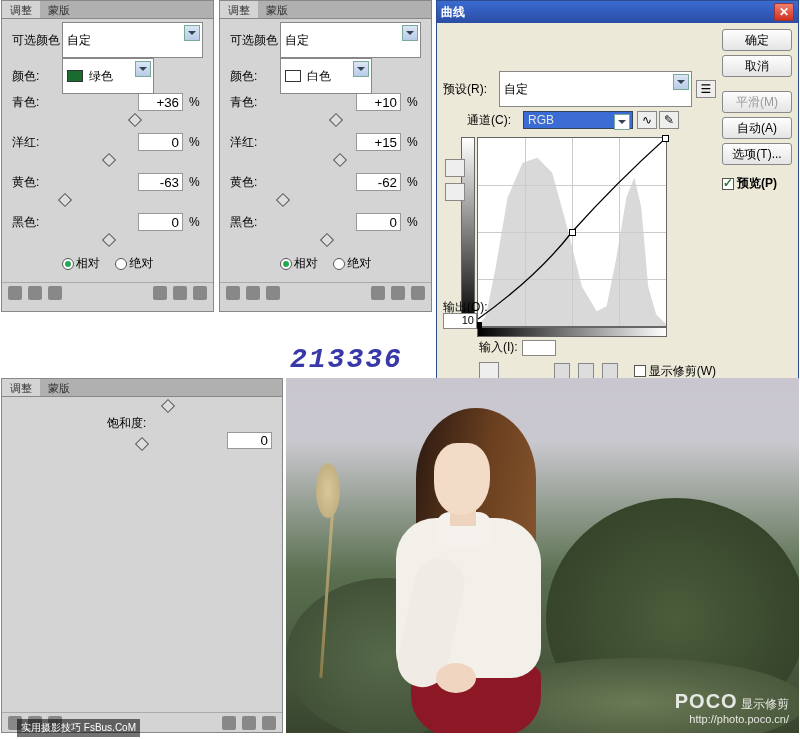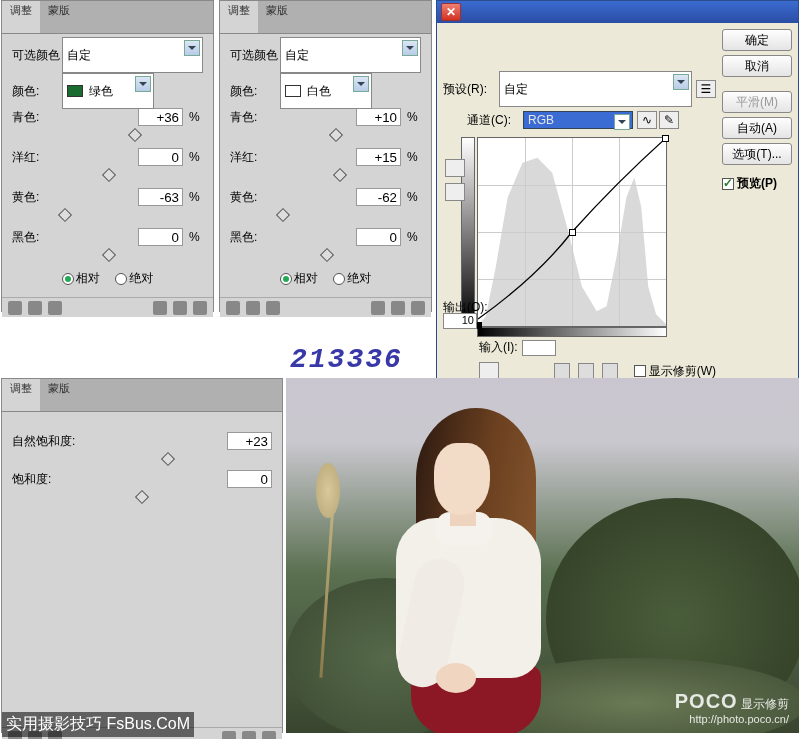--- a/index.html
+++ b/index.html
@@ -1,19 +1,19 @@
 <!DOCTYPE html>
 <html><head>
 <meta charset="utf-8">
 <style>
 * { box-sizing: border-box; margin: 0; padding: 0; }
 body { font-family: "SimSun", sans-serif; font-size: 12px; background: #fff; width: 800px; height: 739px; position: relative; }
 
 .panel { position: absolute; background: #d4d4d4; border: 1px solid #888; }
-.panel-tabs { display: flex; background: #b0b0b0; border-bottom: 1px solid #888; height: 33px; }
+.panel-tabs { display: flex; background: #b0b0b0; border-bottom: 1px solid #888; height: 18px; }
 .panel-tab { padding: 2px 8px; font-size: 11px; color: #333; cursor: pointer; }
 .panel-tab.active { background: #d4d4d4; }
 .panel-body { padding: 6px 10px; background: #d4d4d4; }
 
 .selcol-title { margin: 2px 0 6px 0; }
 .row { display: flex; align-items: center; margin: 4px 0; height: 22px; }
 .row-label { width: 50px; }
 .row-label-w { width: 70px; }
 .dropdown { flex: 1; height: 36px; background: #fff; border: 1px solid #888; display: flex; align-items: center; padding: 0 4px; position: relative; }
 .dropdown-arrow { position: absolute; right: 2px; top: 2px; width: 16px; height: 16px; background: linear-gradient(#dce6f4,#b8cce8); border: 1px solid #7a9; display: flex; align-items: center; justify-content: center; }
@@ -77,21 +77,21 @@
 .sweater { position: absolute; left: 40px; top: 110px; width: 145px; height: 160px; background: #f3efe9; border-radius: 40px 45px 30px 25px; }
 .collar { position: absolute; left: 80px; top: 104px; width: 56px; height: 34px; background: #f5f1ec; border-radius: 14px; }
 .arm { position: absolute; left: 50px; top: 150px; width: 50px; height: 130px; background: #f0ece5; border-radius: 25px; transform: rotate(12deg); }
 .hand { position: absolute; left: 80px; top: 255px; width: 40px; height: 30px; background: #f0d6c0; border-radius: 50%; }
 .skirt { position: absolute; left: 55px; top: 258px; width: 130px; height: 70px; background: #8c1826; border-radius: 10px 10px 40px 40px; }
 .grass-stem { position: absolute; left: 40px; top: 110px; width: 3px; height: 190px; background: linear-gradient(#c9b98a,#8a7a4a); transform: rotate(4deg); }
 .grass-head { position: absolute; left: 30px; top: 85px; width: 24px; height: 55px; background: radial-gradient(#d8c89a,#b8a878); border-radius: 50%; }
 .wm { position: absolute; right: 10px; bottom: 8px; color: rgba(255,255,255,0.85); font-family: Arial; text-align: right; }
 .wm-big { font-size: 20px; font-weight: bold; letter-spacing: 1px; }
 .wm-sm { font-size: 11px; }
-.corner-wm { position:absolute; left:2px; bottom:2px; background:rgba(0,0,0,0.55); color:#fff; font-size:16px; padding:2px 4px;}
+.corner-wm { position:absolute; left:17px; bottom:2px; background:rgba(0,0,0,0.55); color:#fff; font-size:10px; padding:2px 4px;}
 
 .big-num { position: absolute; left: 290px; top: 344px; font-family: "Courier New", monospace; font-size: 28px; font-style: italic; color: #3838a8; letter-spacing: 2px; font-weight:bold;}
 
 .mode-icons { display:flex; gap:2px; margin-left:4px;}
 .mode-btn { width:20px; height:18px; border:1px solid #888; background:#eee; display:flex; align-items:center; justify-content:center;}
 .left-tools { position:absolute; left:2px; top:28px; display:flex; flex-direction:column; gap:6px;}
 .tool { width:20px;height:18px;border:1px solid #888; background:#eee;}
 .curve-wrap { display:flex; }
 .cb { width:12px;height:12px;border:1px solid #555;background:#fff;display:inline-block;vertical-align:middle;margin-right:3px;position:relative;}
 .cb.on::after{content:"✓";position:absolute;left:0;top:-3px;color:#2a7a2a;font-size:12px;}
@@ -232,20 +232,21 @@
       <div class="foot-icon"></div>
     <div class="foot-spacer"></div>
     <div class="foot-icon"></div>
       <div class="foot-icon"></div>
       <div class="foot-icon"></div>
   </div>
 </div>
 
 <div class="dialog">
   <div class="titlebar">
+    <span class="titlebar-title">曲线</span>
     <span class="close-btn">✕</span>
   </div>
   <div class="dlg-body">
     <div class="dlg-left" style="position:relative;margin-top:38px;">
       <div class="dlg-row">
           <span class="dlg-label">预设(R):</span>
         <div class="dropdown" style="flex:1;">
             <span>自定</span>
             <span class="dropdown-arrow"></span>
           </div>
@@ -322,28 +323,24 @@
 </div>
 
 <div class="big-num">213336</div>
 
 <div class="panel vib-panel">
   <div class="panel-tabs">
       <div class="panel-tab active">调整</div>
       <div class="panel-tab">蒙版</div>
     </div>
   <div class="panel-body" style="height:315px;">
-    <div class="row" style="margin-top:12px;">
-        <span class="row-label-w">自然饱和度:</span>
-        <input class="num-input" value="+23" style="">
-      </div>
     <div class="slider-track">
         <span class="slider-thumb" style="left:58%;"></span>
       </div>
-    <div class="row" style="margin-top:0;">
+    <div class="row" style="margin-top:0;flex-direction:column;">
         <span class="row-label-w">饱和度:</span>
         <input class="num-input" value="0" style="">
       </div>
     <div class="slider-track">
         <span class="slider-thumb" style="left:48%;"></span>
       </div>
   </div>
   <div class="panel-foot">
     <div class="foot-icon"></div>
       <div class="foot-icon"></div>

